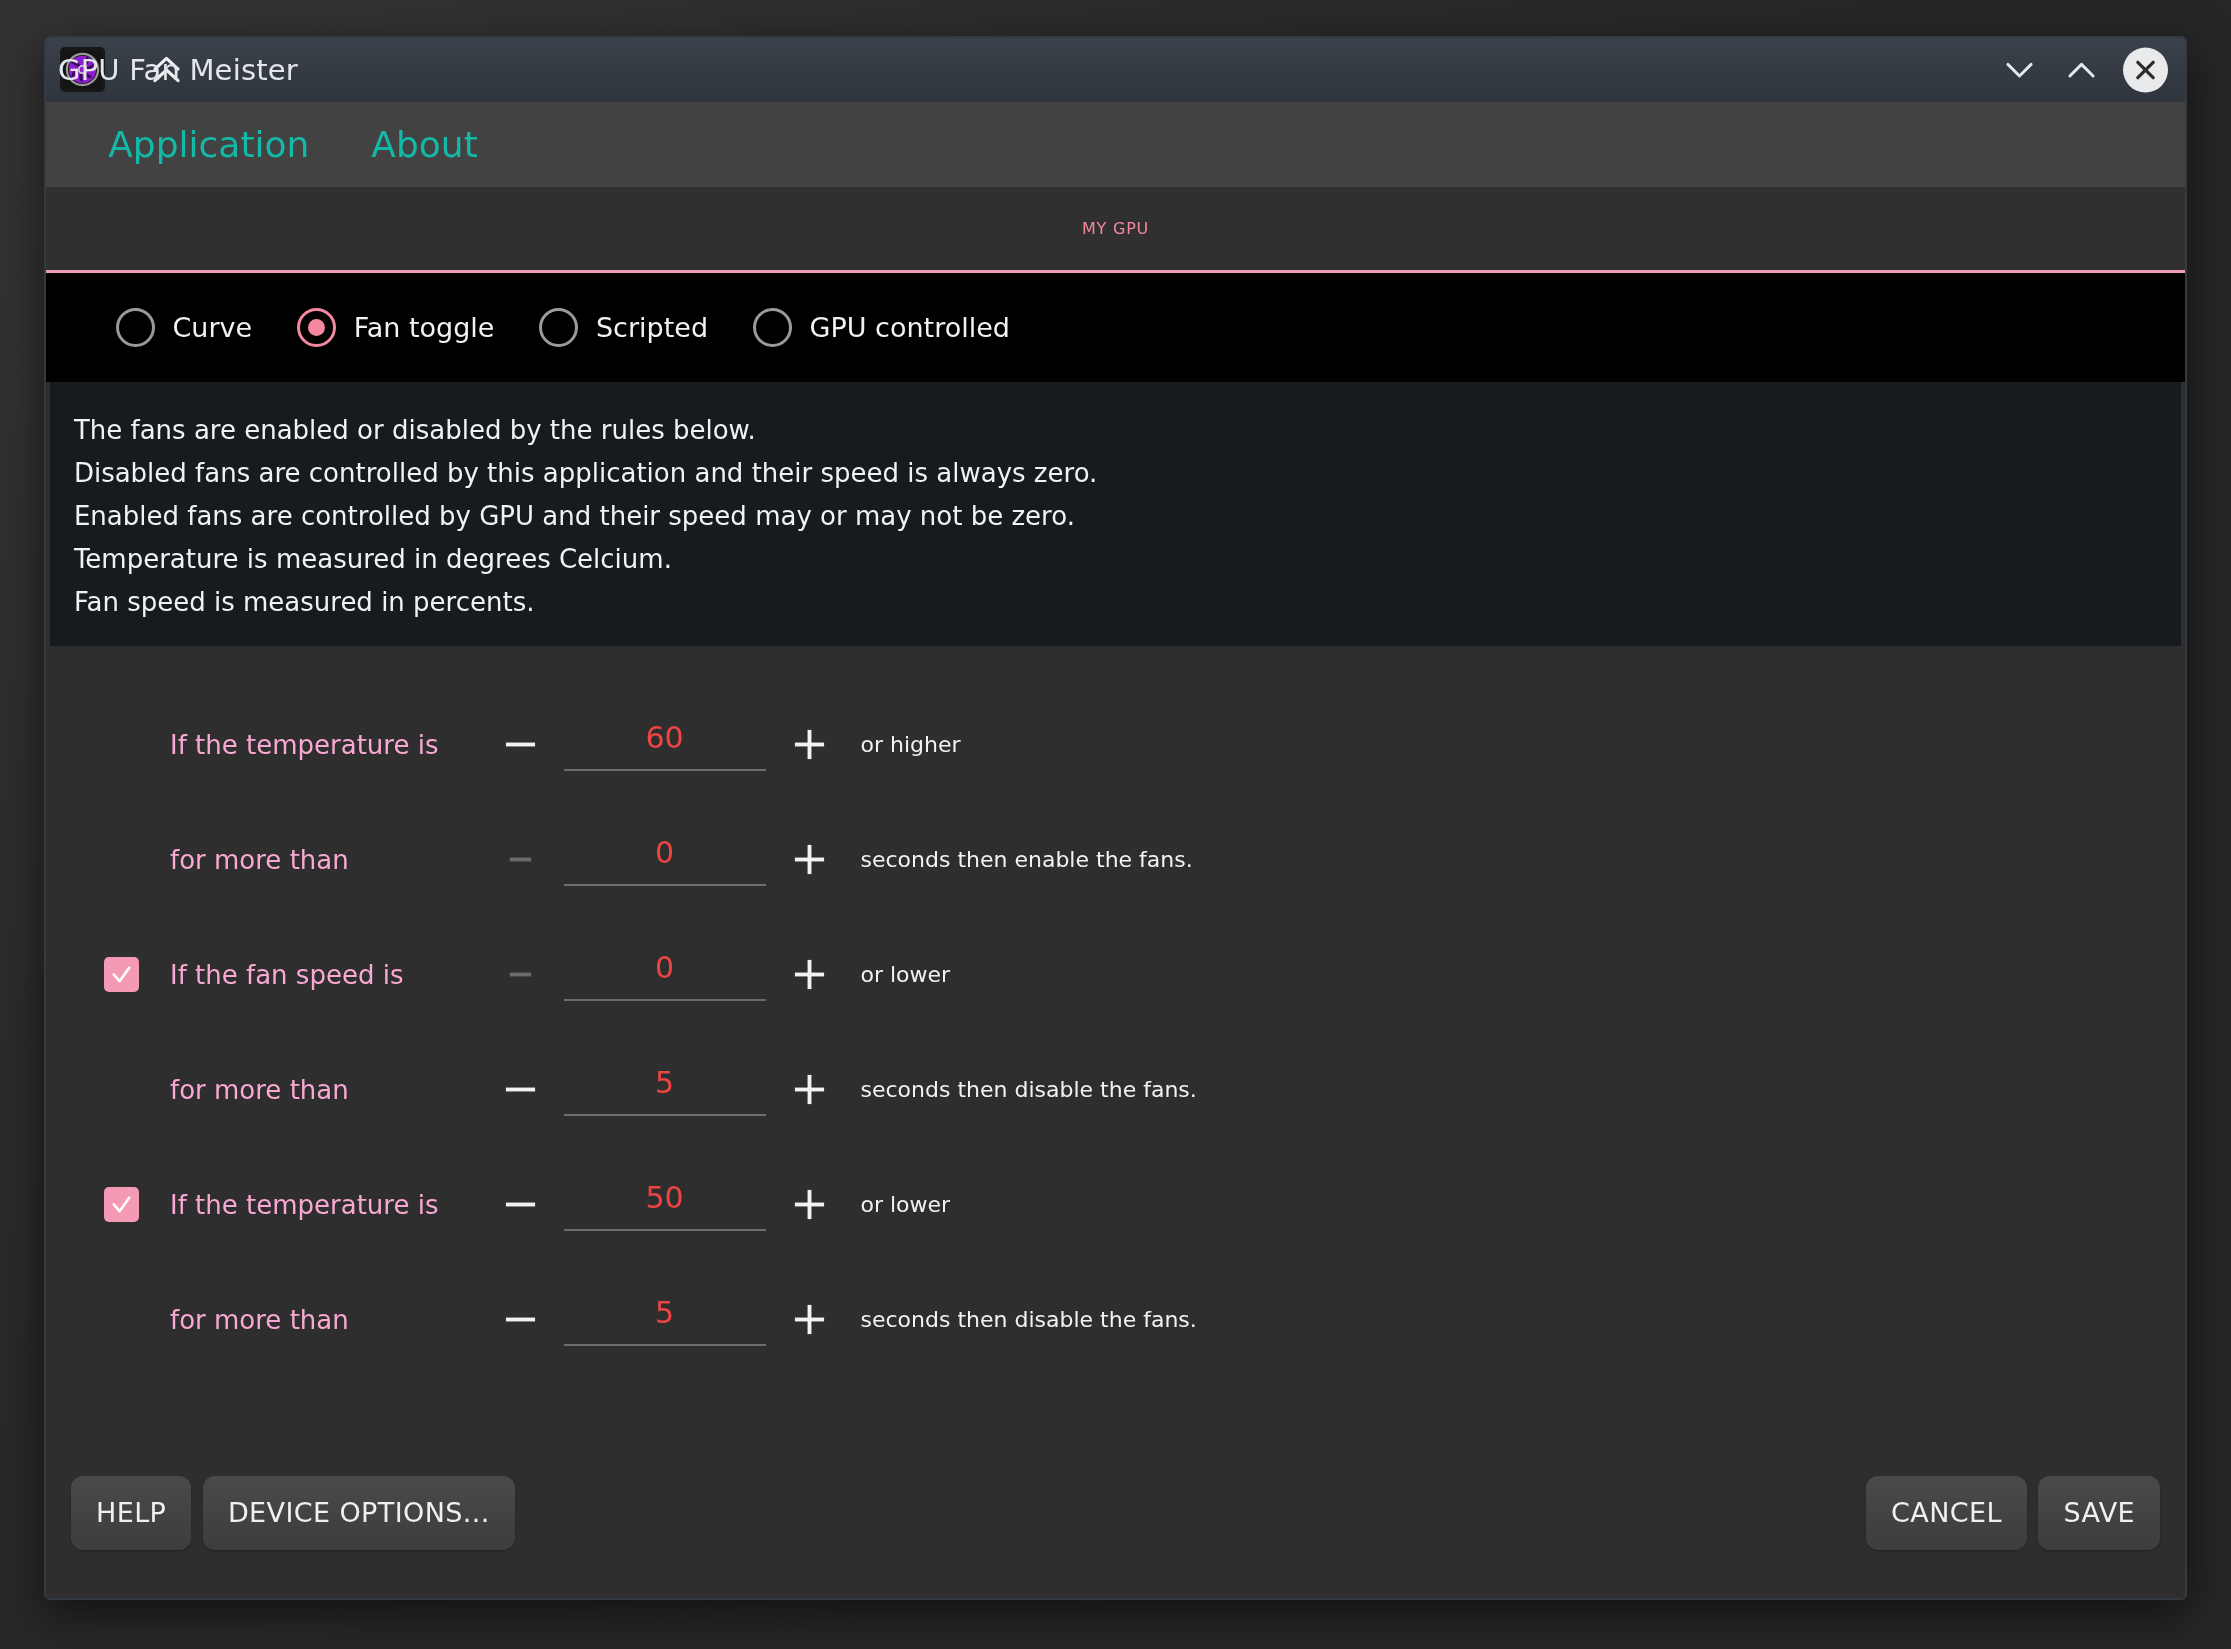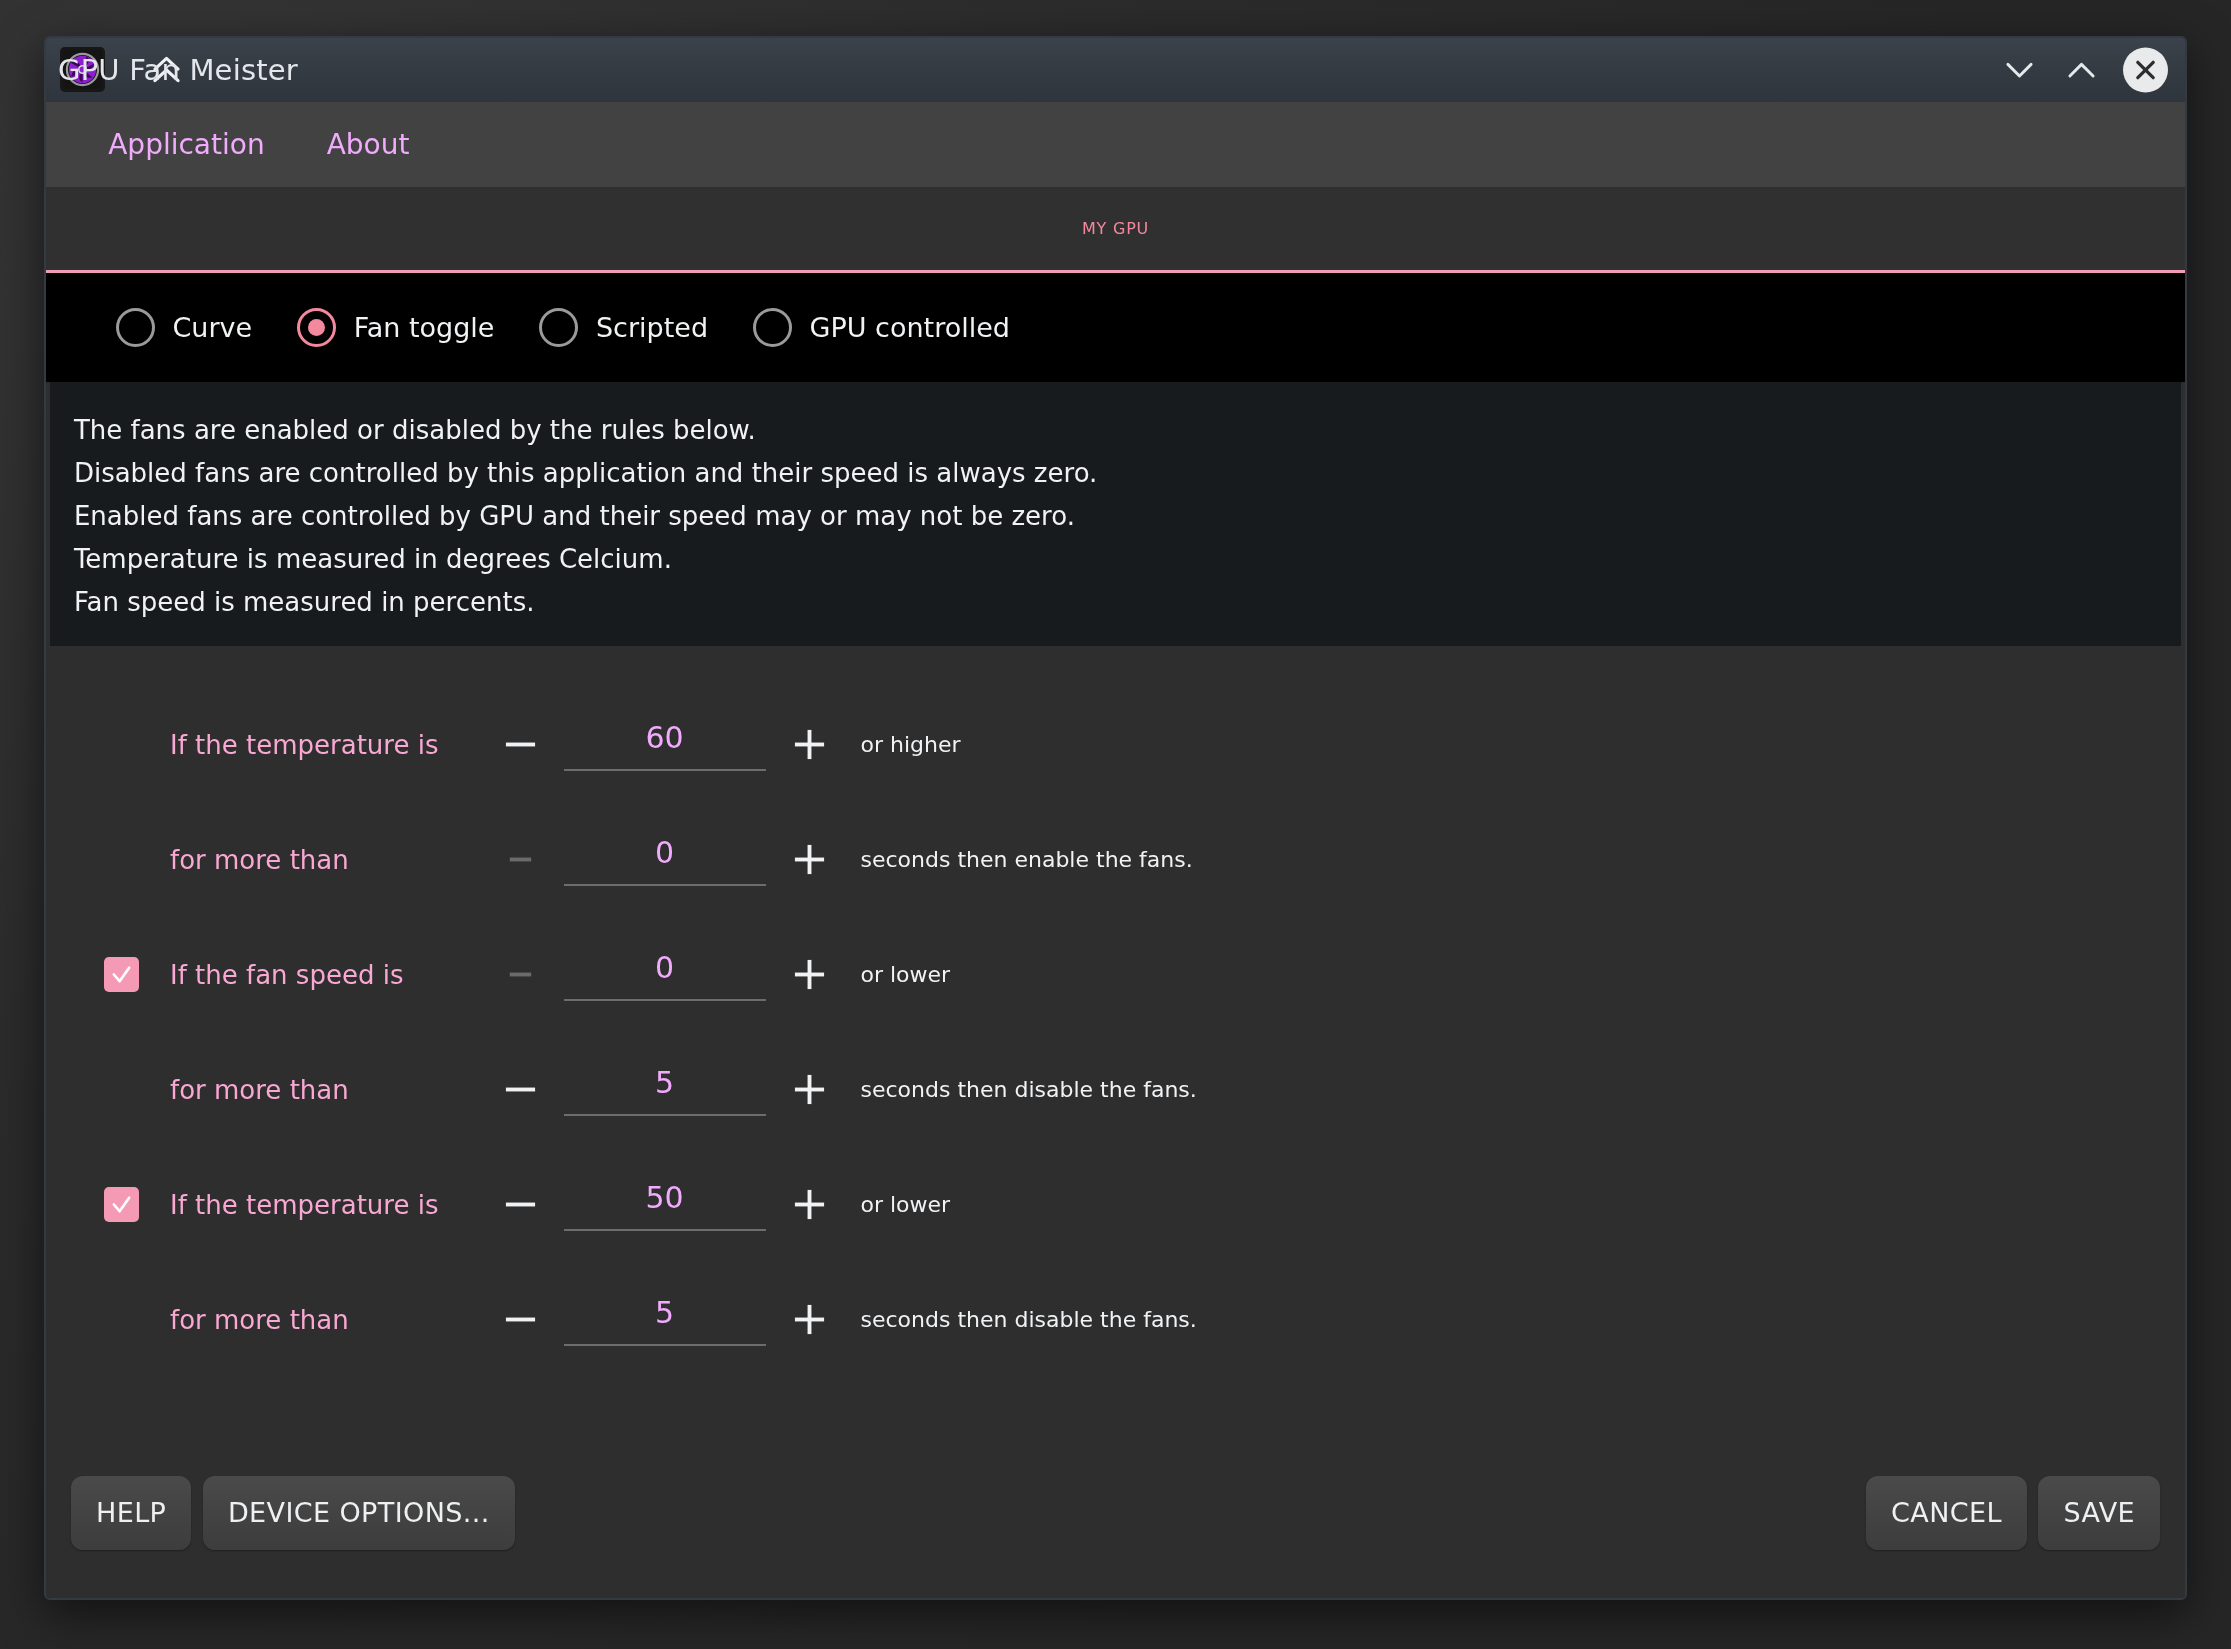--- a/index.html
+++ b/index.html
@@ -107,22 +107,22 @@
   
   .menubar {
     flex: 0 0 85px;
     background: #424242;
     display: flex;
     align-items: center;
     padding-left: 37px;
     gap: 0;
   }
   .menu-item {
-    color: #f0abfc;
-    font-size: 28px;
+    color: #14b8a6;
+    font-size: 36px;
     padding: 9.7px 31px;
     cursor: pointer;
     border-radius: 2.9px;
   }
   .menu-item:first-child { margin-left: -5.8px; }
 
   
   .tabstrip {
     flex: 0 0 86px;
     background: #303030;
@@ -207,21 +207,21 @@
 
   .spin-field {
     width: 202px;
     flex: 0 0 202px;
     margin: 0 13.6px;
     border-bottom: 2.9px solid #6d6d6d;
     padding-bottom: 11.6px;
     text-align: center;
   }
   .spin-value {
-    color: #f0abfc;
+    color: #ef4444;
     font-size: 30px;
     line-height: 39px;
     display: block;
   }
 
   .rule-suffix {
     color: #f0f2f4;
     font-size: 22px;
     white-space: nowrap;
     padding-left: 21.3px;

